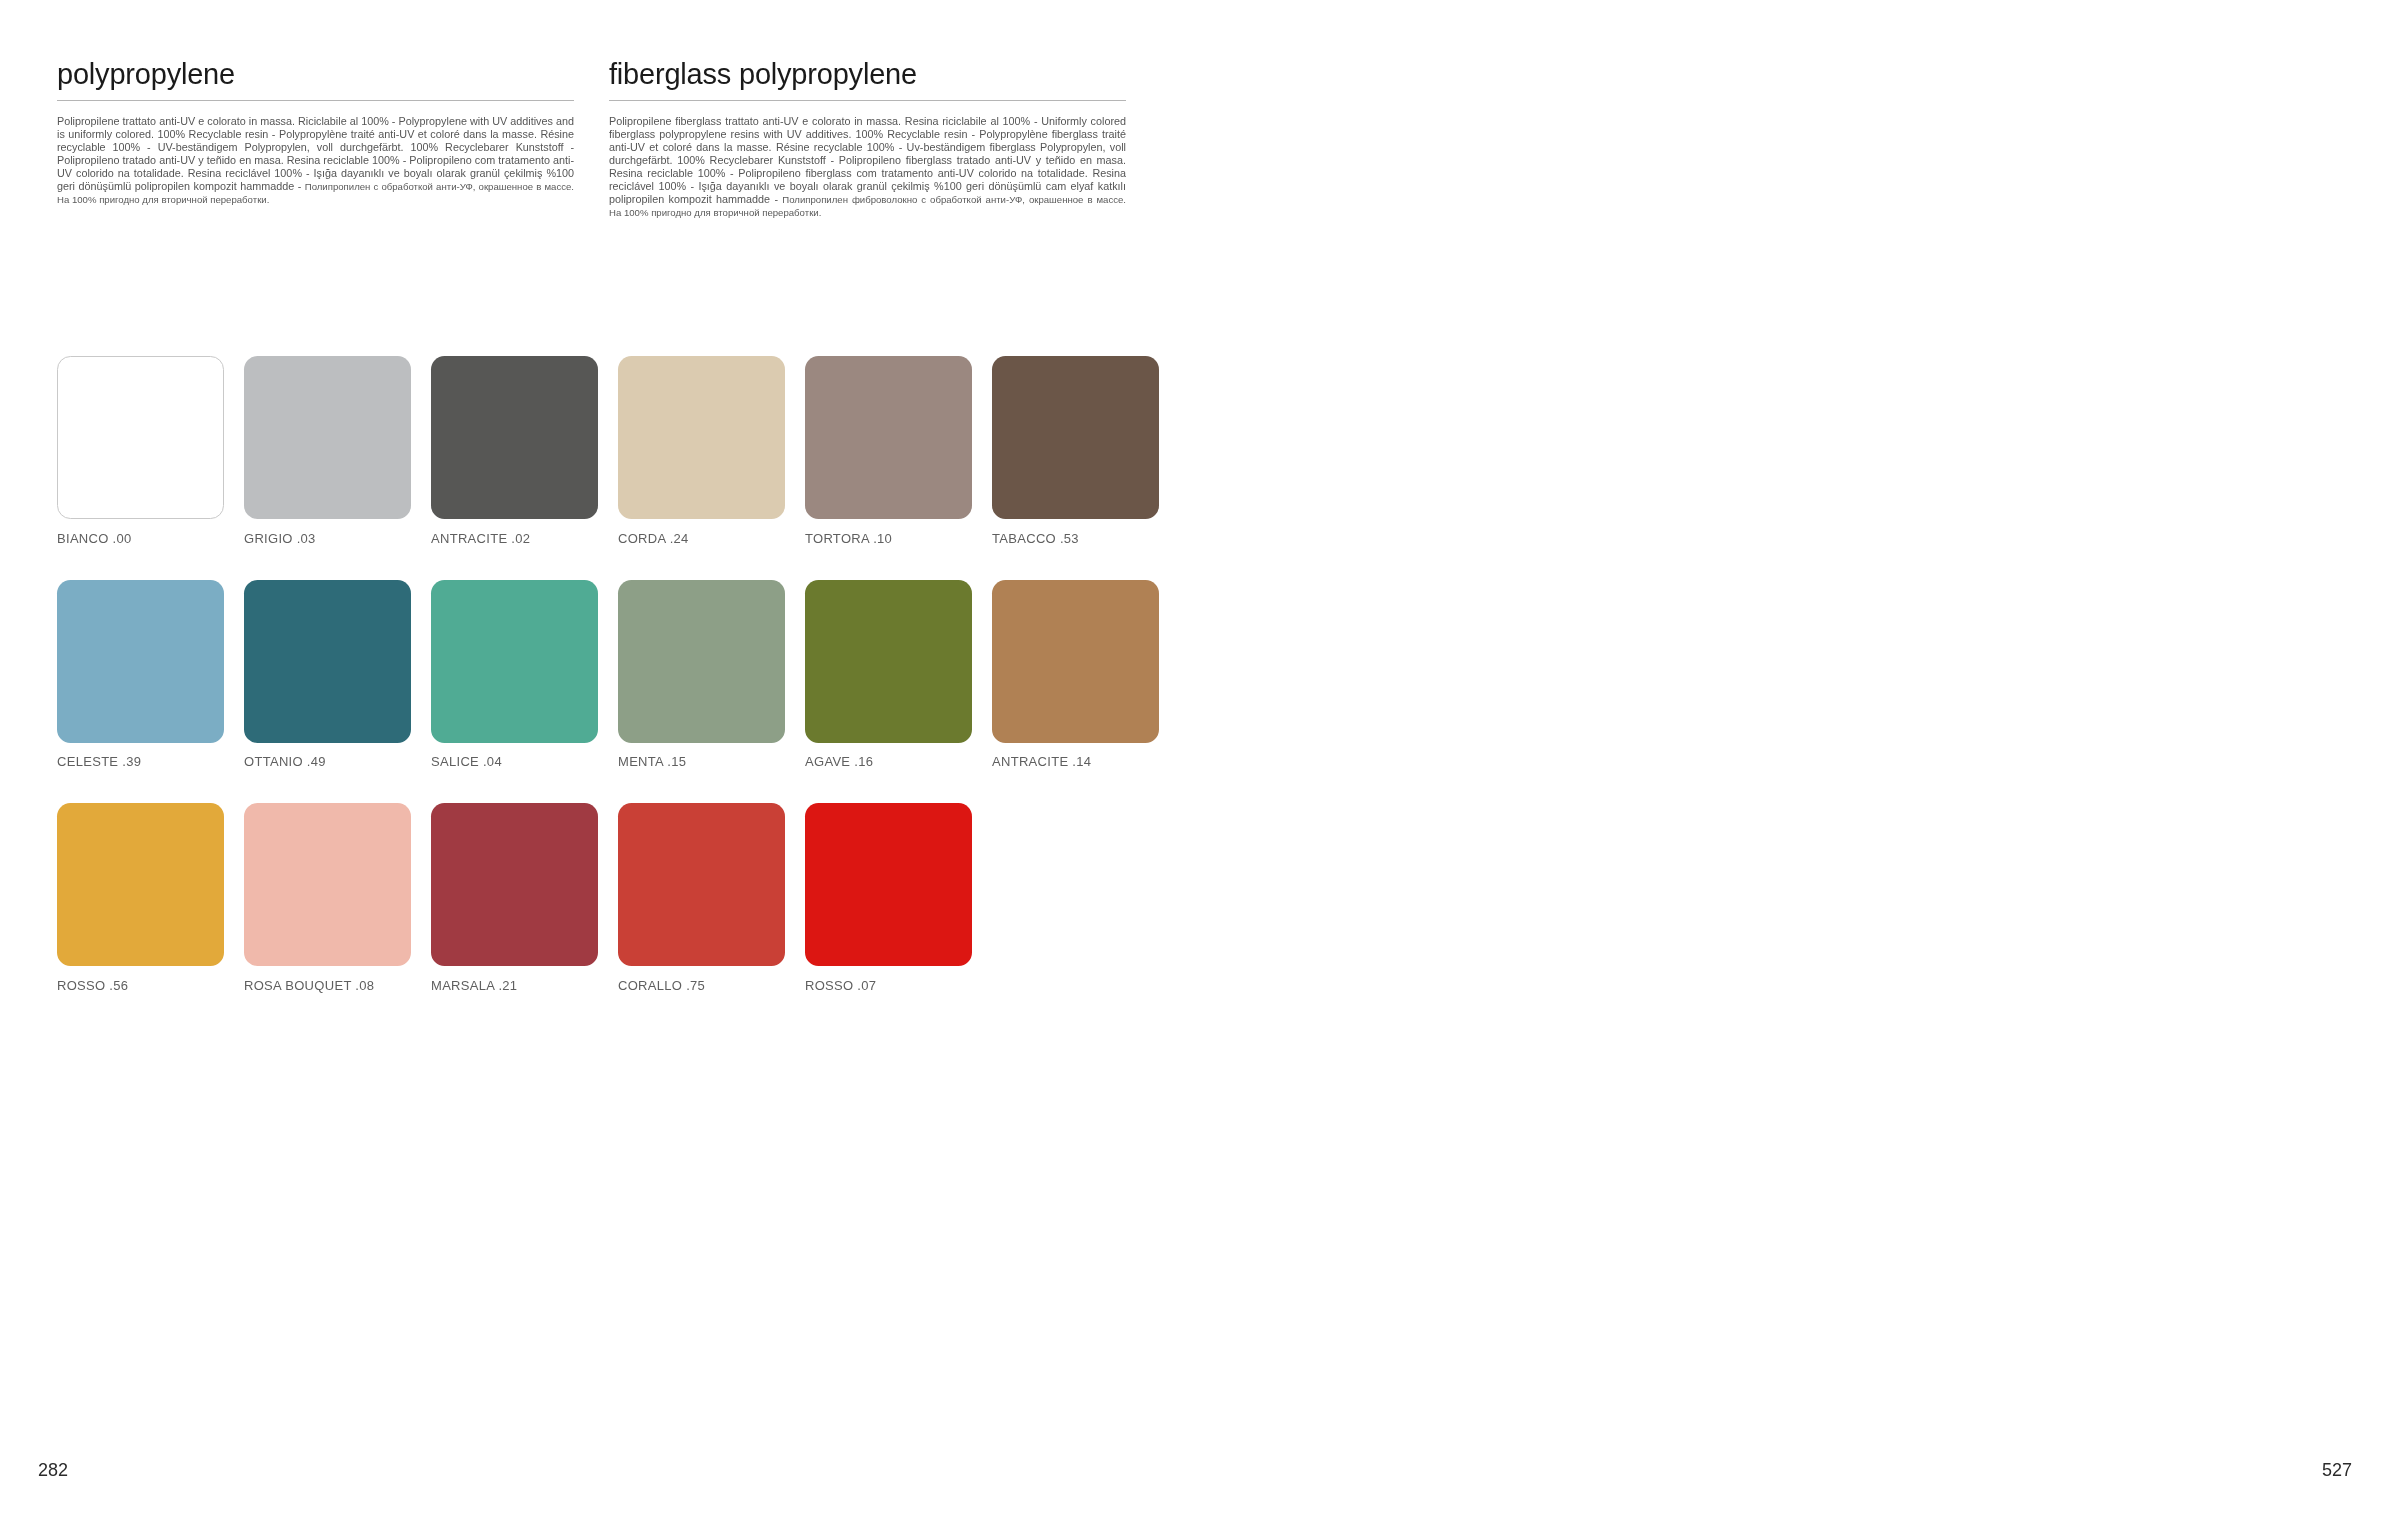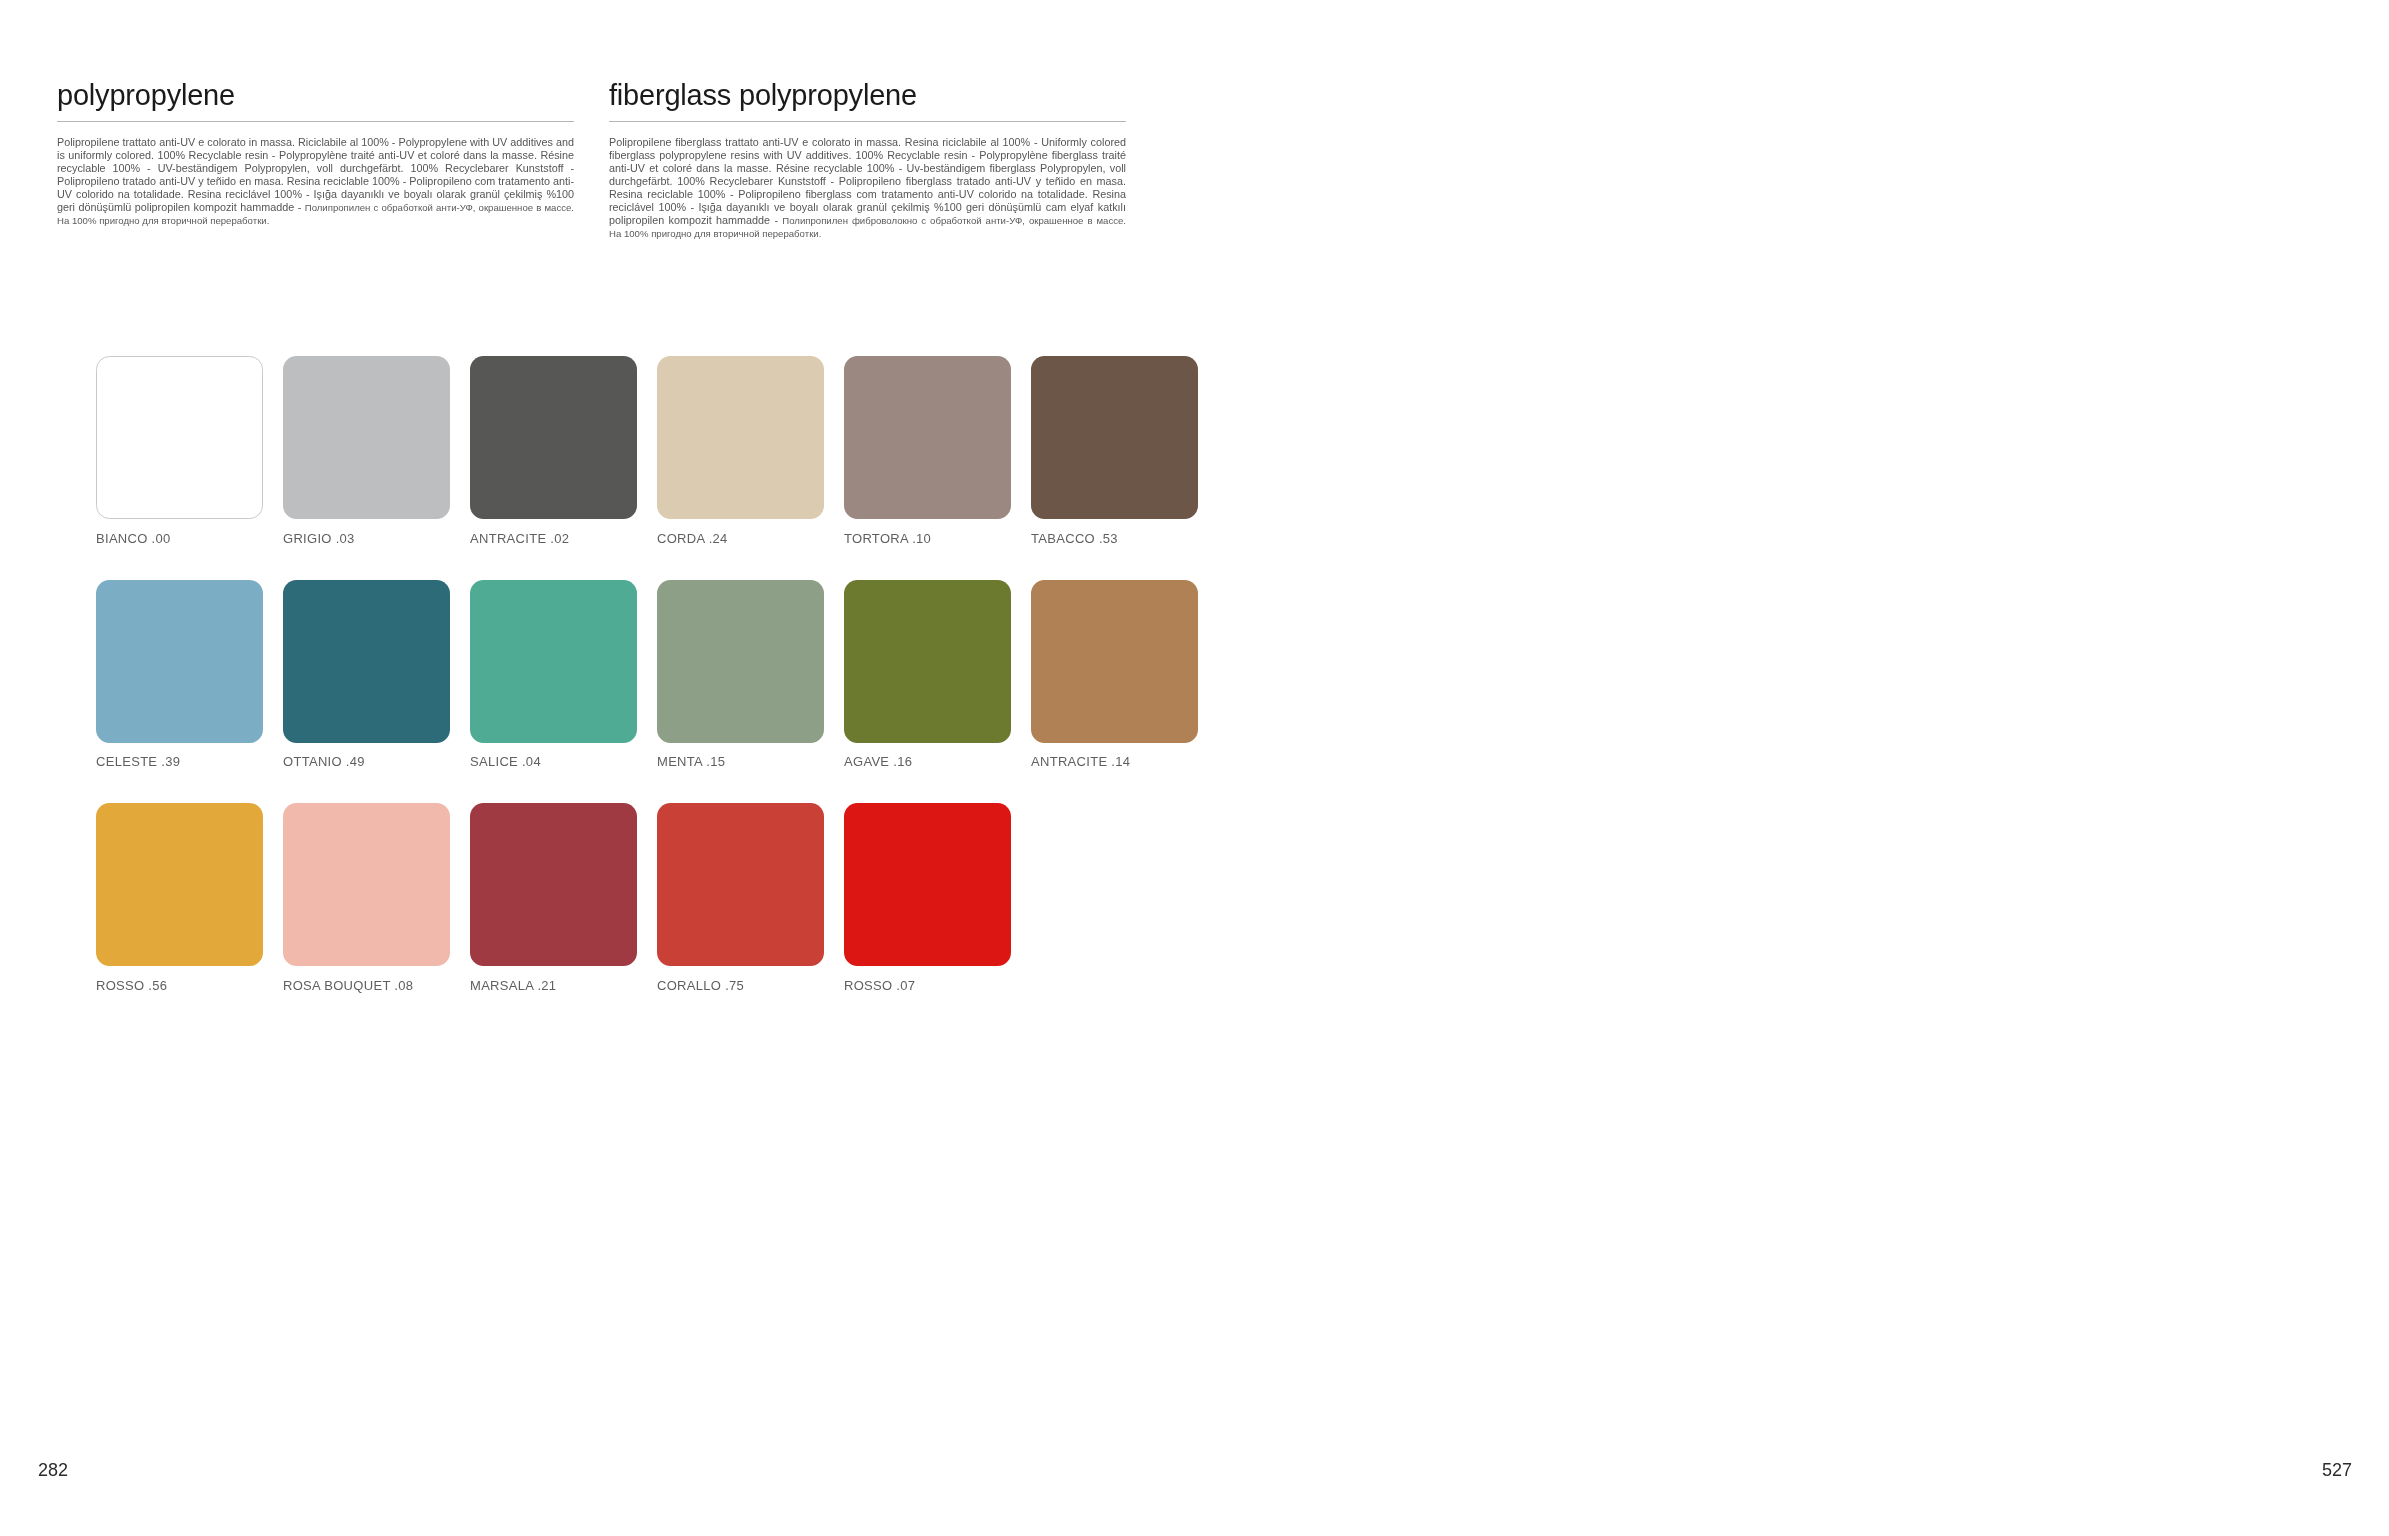--- a/index.html
+++ b/index.html
@@ -32,31 +32,30 @@
     font-size:10.8px;
     line-height:13px;
     color:#555555;
     text-align:justify;
     margin-top:14.3px;
     hyphens:none;
   }
   .body-copy .ru{font-size:9.6px;color:#5a5a5a;}
 
   
-  .lp-cols{position:absolute;left:57px;top:79px;width:1080px;display:flex;gap:35px;}
+  .lp-cols{position:absolute;left:57px;top:58px;width:1080px;display:flex;gap:35px;}
   .lp-col{width:517px;}
 
   
   .swatch-grid{
     position:absolute;left:57px;top:356px;width:1094px;
     display:grid;
     grid-template-columns:repeat(6,187px);
     grid-column-gap:0px;
     grid-row-gap:34px;
-    margin-left:39px;
   }
   .swatch-cell{width:187px;}
   .chip{
     width:167px;height:163px;
     border-radius:13.4px;
     box-sizing:border-box;
   }
   .chip.outline{border:1px solid #c9c9c9;}
   .chip-label{
     margin-top:11.5px;

